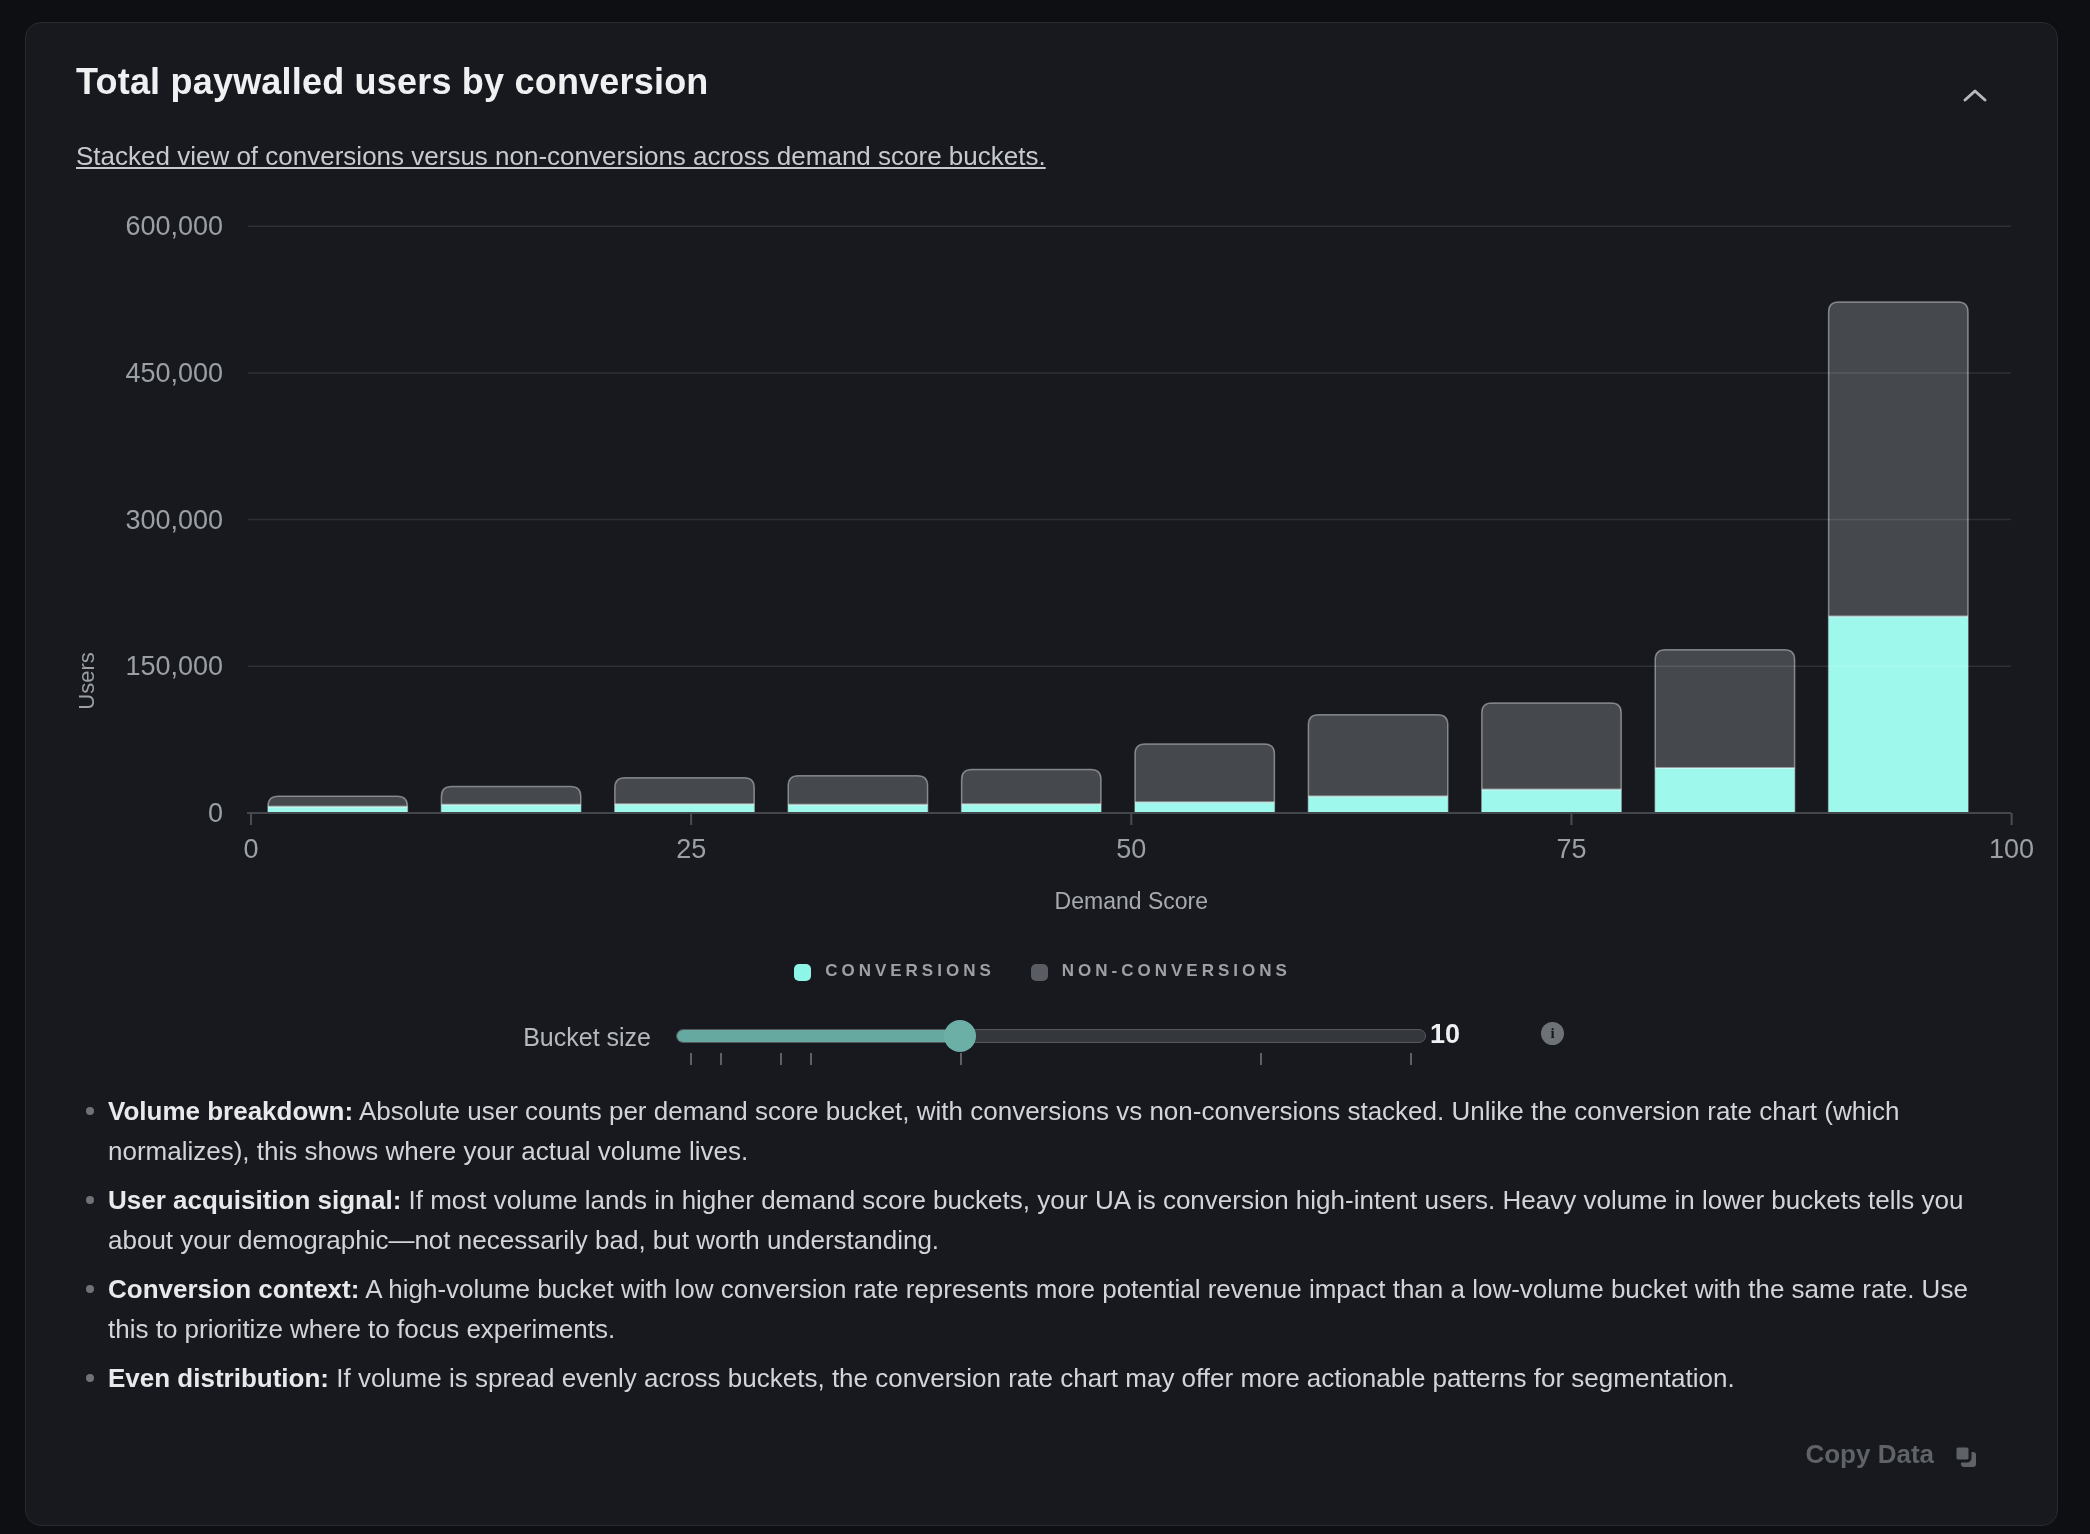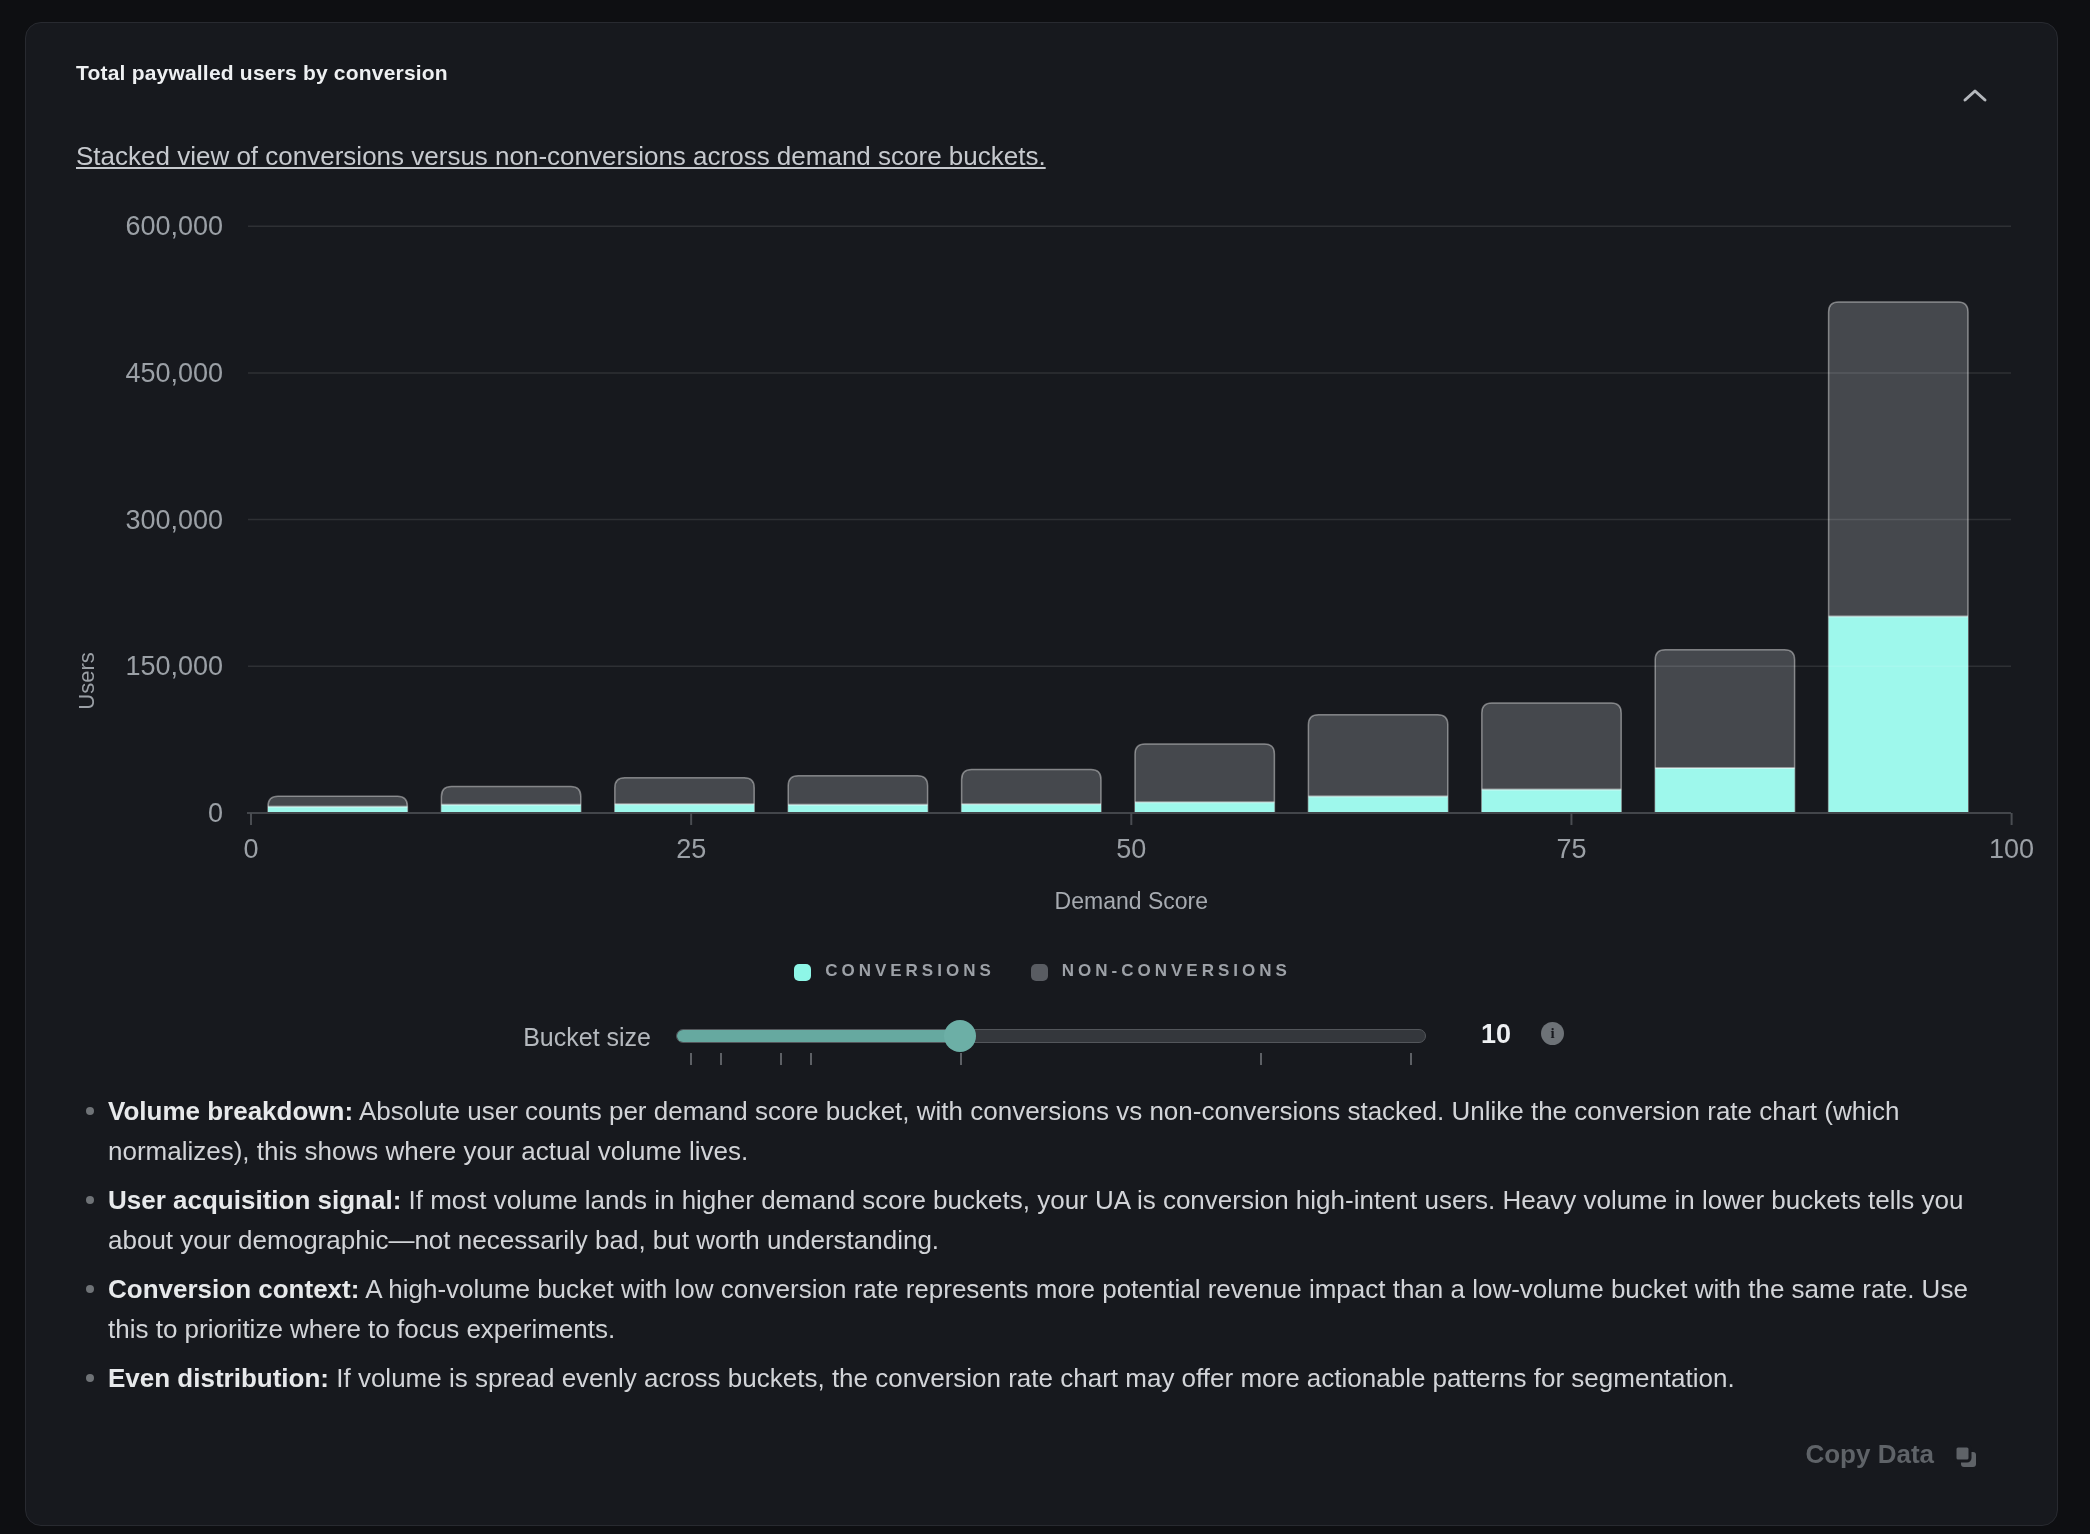--- a/index.html
+++ b/index.html
@@ -1,39 +1,39 @@
 <!DOCTYPE html>
 <html><head>
 <meta charset="utf-8">
 <style>
   * { margin:0; padding:0; box-sizing:border-box; }
   html,body { width:2090px; height:1534px; background:#0e0f12; overflow:hidden;
               font-family:"Liberation Sans","DejaVu Sans",sans-serif; }
   .card { position:absolute; left:25px; top:22px; width:2033px; height:1504px;
           background:#17191e; border:1px solid #282a30; border-radius:16px; }
-  .title { position:absolute; left:50px; top:38px; font-size:21px; font-weight:bold;
+  .title { position:absolute; left:50px; top:38px; font-size:36px; font-weight:bold;
            color:#eef0f2; letter-spacing:.2px;text-align:right; }
   .collapse-btn { position:absolute; left:1925px; top:48px; width:48px; height:48px;
            background:none; border:none; cursor:pointer; display:flex; align-items:center; justify-content:center; }
   .subtitle { position:absolute; left:50px; top:118px; font-size:26px; color:#c6c9ce;text-decoration:underline; }
   #chart { position:absolute; left:0; top:178px; width:2033px; height:730px; }
   .legend { position:absolute; left:0; top:938px; width:2033px; display:flex;
             justify-content:center; align-items:center; gap:36px; }
   .legend-item { display:flex; align-items:flex-end; gap:14px; cursor:pointer; }
   .legend-swatch { width:17px; height:17px; border-radius:5px; }
   .legend-label { font-size:17px; letter-spacing:4px; color:#9da1a7; font-weight:bold; }
   .slider-label { position:absolute; left:390px; top:1000px; width:235px; text-align:right;
                   font-size:25px; color:#b5b9be; }
   .slider-track { position:absolute; left:650px; top:1006px; width:750px; height:14px;
                   background:#34373c; border:1px solid #53565b; border-radius:8px; cursor:pointer; }
   .slider-fill { position:absolute; left:0; top:0; height:12px; background:#66a9a0; border-radius:7px; }
   .slider-handle { position:absolute; width:32px; height:32px; border-radius:50%;
                    background:#6cafa6; top:997px; cursor:grab; }
   .slider-tick { position:absolute; top:1030px; width:2px; height:12px; background:#5d6065; }
-  .slider-value { position:absolute; left:1442px; top:996px; width:56px; text-align:center;
+  .slider-value { position:absolute; left:1391px; top:996px; width:56px; text-align:center;
                   font-size:27px; font-weight:bold; color:#eef0f2; }
   .info-icon { position:absolute; left:1515px; top:999px; width:23px; height:23px; border-radius:50%;
                background:#6d7277; color:#17191e; font-size:15px; font-weight:bold;
                display:flex; align-items:center; justify-content:center; font-family:"Liberation Serif",serif;
                cursor:pointer; }
   .notes { position:absolute; left:50px; top:1068px; width:1900px; list-style:none; }
   .notes li { position:relative; padding-left:32px; font-size:26px; line-height:40px;
               color:#d2d4d8; margin-bottom:9px; }
   .notes li::before { content:""; position:absolute; left:10px; top:16px; width:8px; height:8px;
               border-radius:50%; background:#6f7377; }

